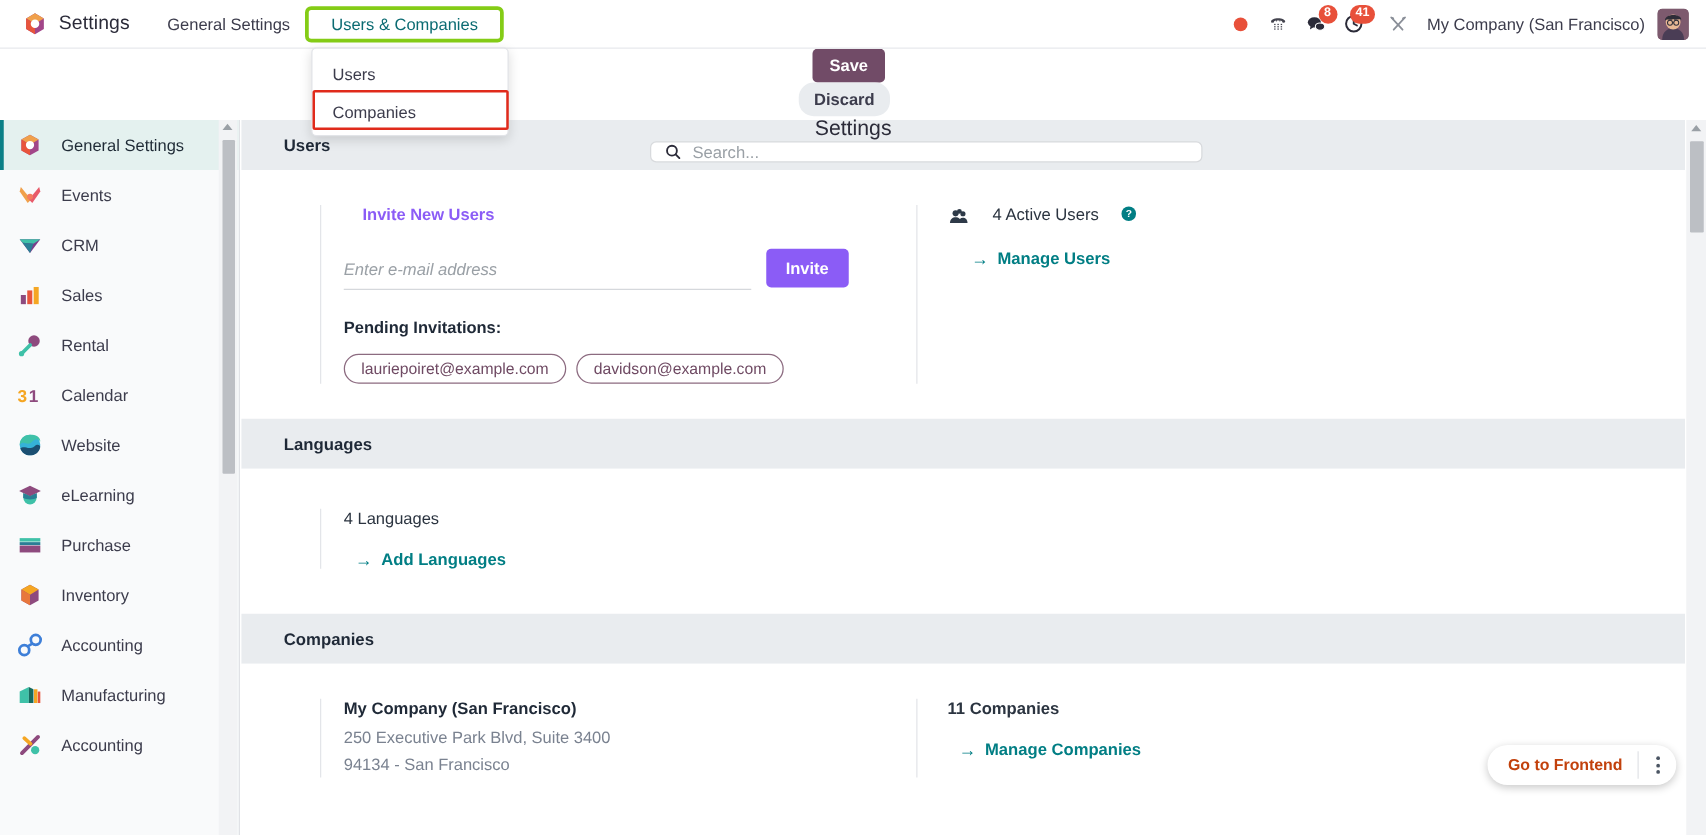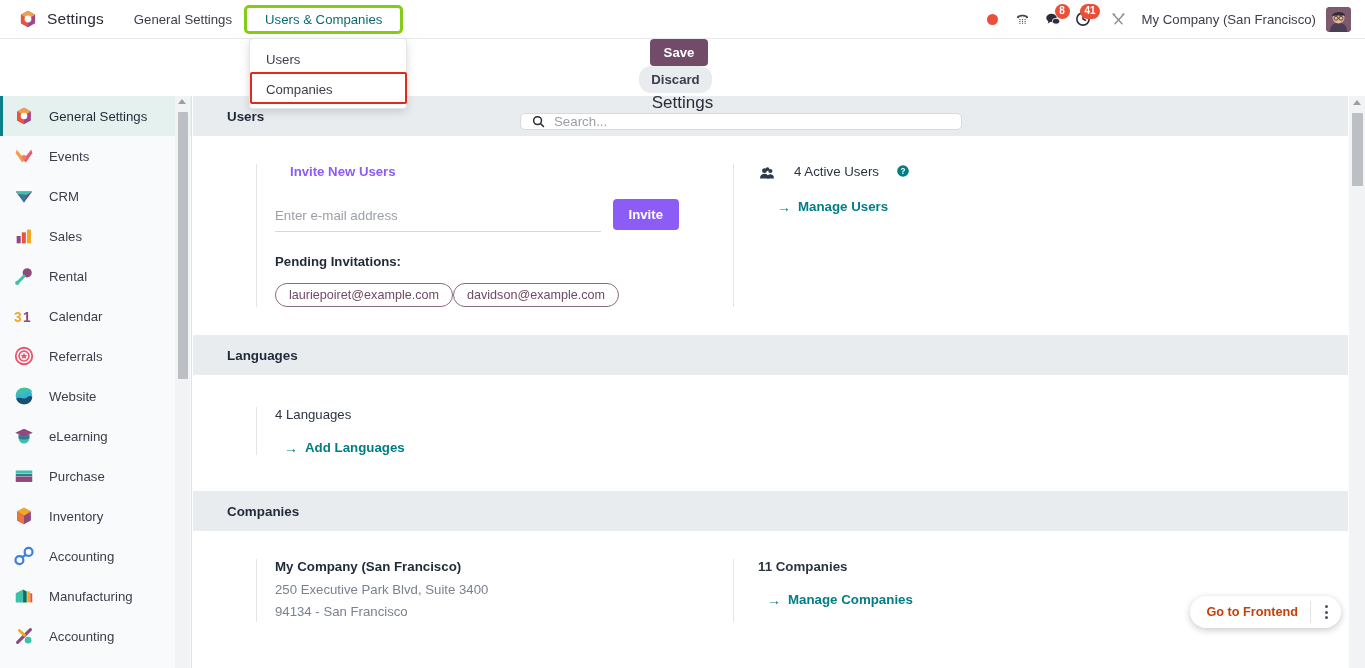--- a/index.html
+++ b/index.html
@@ -151,29 +151,30 @@
   .col-right { width: 440px; padding-left: 24px; border-left: 1px solid #e3e5e9; margin-left: 9px; }
 
   .lbl-strong { font-size: 13.2px; font-weight: 700; color: #8b5cf6; padding-left: 15px; }
 
   .invite-wrap { display: flex; align-items: flex-end; margin-top: 20px; width: 404px; }
   .invite-input {
     flex: 1; border: none; border-bottom: 1px solid #d5d8dc;
     background: transparent; outline: none; font-size: 13.3px;
     color: #3c3c4c; padding: 4px 0 8px 0;
     font-family: "Liberation Sans", sans-serif;
+    font-style: italic;
   }
   .invite-input::placeholder { color: #9aa0a6; }
   .btn-invite {
     background: #8b5cf6; color: #fff; border: none; border-radius: 4px;
     font-size: 13.2px; font-weight: 700; padding: 8px 16px; cursor: pointer;
     margin-left: 12px; margin-bottom: 2px;
   }
   .pending-label { font-size: 13.2px; font-weight: 700; color: #1f2937; margin-top: 22px; }
-  .chips { display: flex; gap: 0px; margin-top: 14px; }
+  .chips { display: flex; gap: 8px; margin-top: 14px; }
   .chip {
     border: 1px solid #8c6b80; border-radius: 14px;
     color: #6f4a63; font-size: 12.6px; padding: 4px 13px; cursor: pointer;
     background: #fff; white-space: nowrap;
   }
 
   .stat-line { display: flex; align-items: flex-start; gap: 17px; }
   .stat-text { font-size: 13.3px; color: #2b3440; }
   .help-ico { cursor: pointer; }
   .link-row { display: flex; align-items: center; margin-top: 16px; margin-left: 19px; cursor: pointer; }
@@ -375,30 +376,20 @@
   <div class="side-item">
     <span class="side-icon">
       <svg viewBox="0 0 24 24" width="22" height="22">
         <text x="1" y="18" font-family="Liberation Sans, sans-serif" font-size="15" font-weight="700" fill="#f5a623">3</text>
         <text x="11" y="18" font-family="Liberation Sans, sans-serif" font-size="15" font-weight="700" fill="#8e4a7e">1</text>
       </svg>
     </span>
     <span>Calendar</span>
   </div>
 
-  <div class="side-item">
-    <span class="side-icon">
-      <svg viewBox="0 0 24 24" width="22" height="22">
-        <circle cx="12" cy="12" r="9" fill="none" stroke="#e8566f" stroke-width="2"></circle>
-        <circle cx="12" cy="12" r="5.4" fill="none" stroke="#e8566f" stroke-width="1.8"></circle>
-        <path d="M12 8.6 L13.2 11 L15.8 11.2 L13.8 12.9 L14.5 15.4 L12 14 L9.5 15.4 L10.2 12.9 L8.2 11.2 L10.8 11 Z" fill="#e8566f"></path>
-      </svg>
-    </span>
-    <span>Referrals</span>
-  </div>
 
   <div class="side-item">
     <span class="side-icon">
       <svg viewBox="0 0 24 24" width="22" height="22">
         <circle cx="12" cy="12" r="9" fill="#35b2d8"></circle>
         <path d="M3 12 C6 7 10 14 14 9 C17 5.6 20 7 21 9 C21 4.5 17 3 12 3 C6.5 3 3 7 3 12 Z" fill="#3fc1a8"></path>
         <path d="M3.6 15 C7 12 11 17 16 13 C18.5 11 20.5 12 21 13.5 C20 19 16 21 12 21 C8 21 4.8 18.6 3.6 15 Z" fill="#1b4f72"></path>
       </svg>
     </span>
     <span>Website</span>

